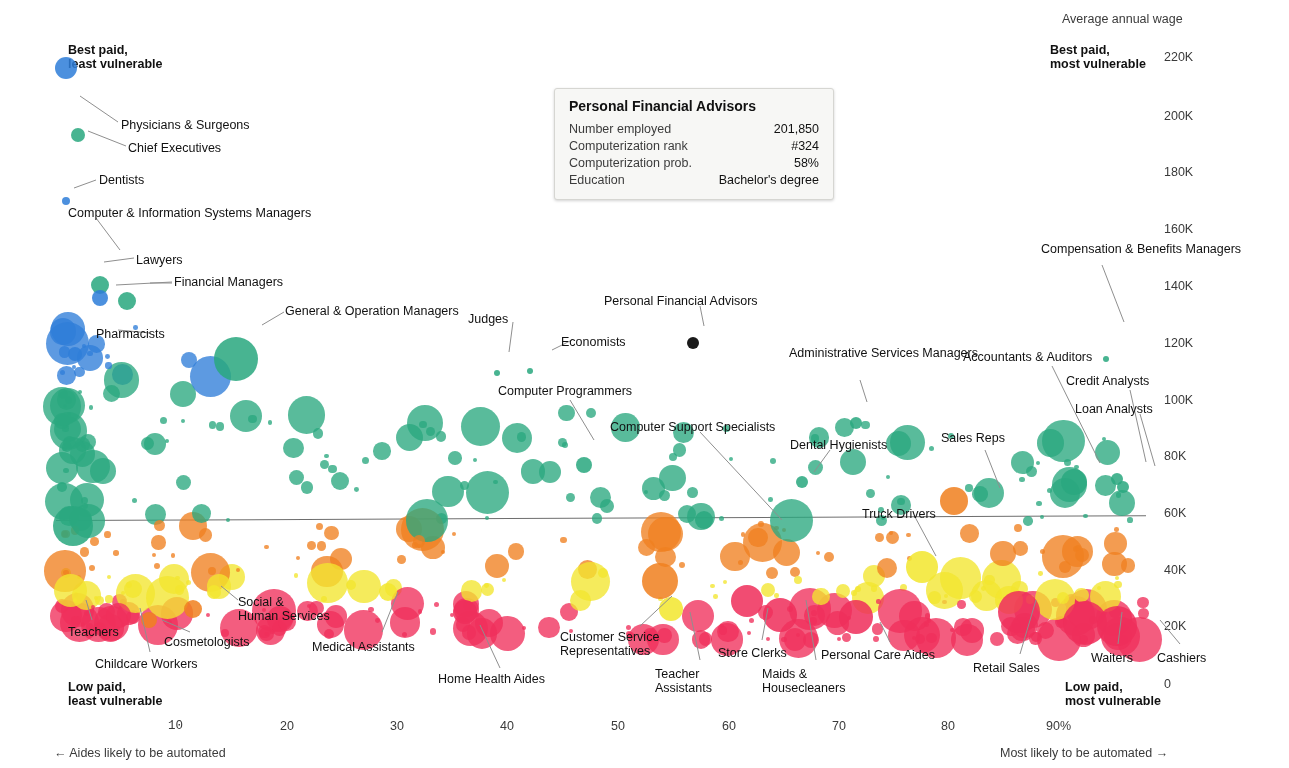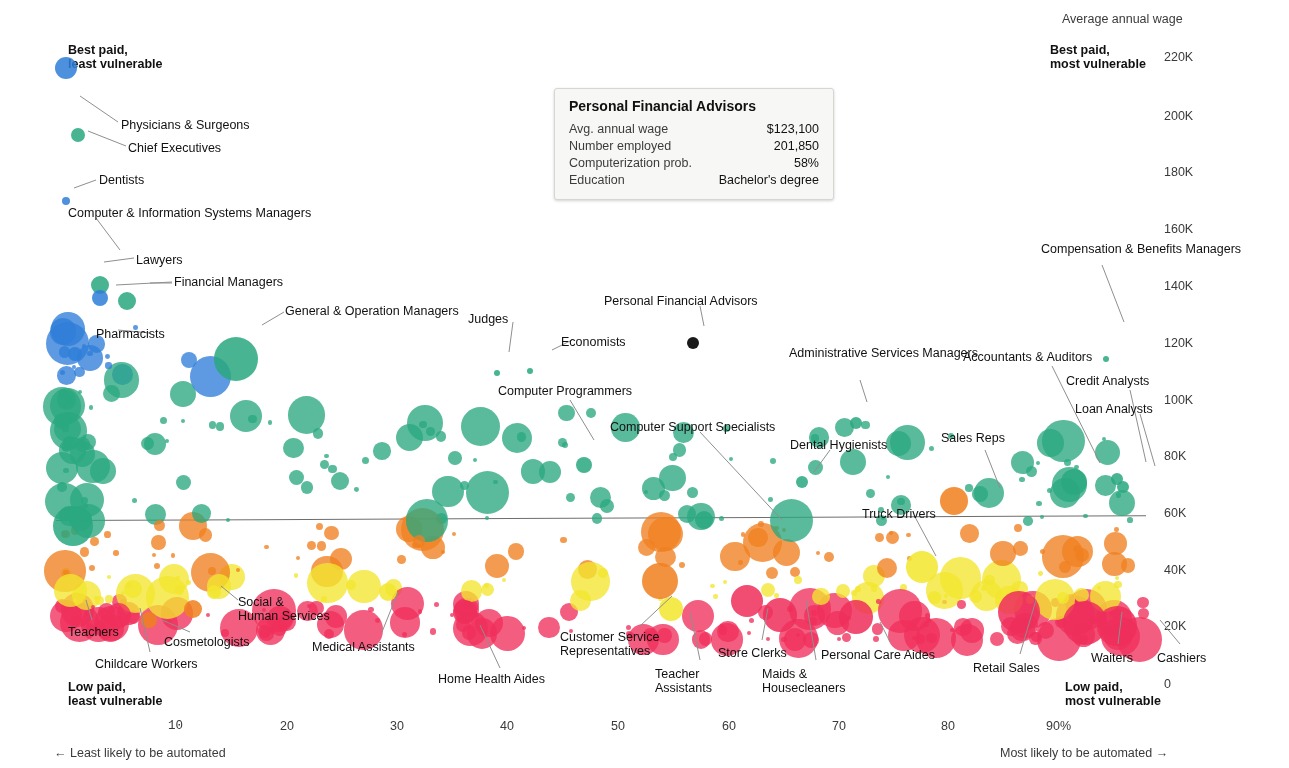--- a/index.html
+++ b/index.html
@@ -57,21 +57,21 @@
   <div class="xtick" style="left:722px;top:719px;">60</div>
   <div class="xtick" style="left:832px;top:719px;">70</div>
   <div class="xtick" style="left:941px;top:719px;">80</div>
   <div class="xtick" style="left:1046px;top:719px;">90%</div>
 
   <div class="corner" style="left:68px;top:43px;">Best paid,<br>least vulnerable</div>
   <div class="corner" style="left:1050px;top:43px;">Best paid,<br>most vulnerable</div>
   <div class="corner" style="left:68px;top:680px;">Low paid,<br>least vulnerable</div>
   <div class="corner" style="left:1065px;top:680px;">Low paid,<br>most vulnerable</div>
 
-  <div class="footnote" style="left:54px;top:746px;">← Least likely to be automated</div>
+  <div class="footnote" style="left:54px;top:746px;">← Aides likely to be automated</div>
   <div class="footnote" style="left:1000px;top:746px;">Most likely to be automated →</div>
 
   <div class="trendline" style="left:56px;top:520px;width:1090px;transform:rotate(-0.25deg);"></div>
 
   <div id="cloud">
       <div class="bubble" style="left: 1051.99px; top: 467.376px; width: 35.0895px; height: 35.0895px; background: rgb(42, 168, 127); opacity: 0.78;"></div>
       <div class="bubble" style="left: 62.3304px; top: 441.912px; width: 9.64572px; height: 9.64572px; background: rgb(42, 168, 127); opacity: 0.78;"></div>
       <div class="bubble" style="left: 421.394px; top: 535.702px; width: 23.2922px; height: 23.2922px; background: rgb(240, 128, 32); opacity: 0.78;"></div>
       <div class="bubble" style="left: 912.051px; top: 635.988px; width: 4.00003px; height: 4.00003px; background: rgb(239, 47, 91); opacity: 0.78;"></div>
       <div class="bubble" style="left: 824.455px; top: 552.497px; width: 9.83049px; height: 9.83049px; background: rgb(240, 128, 32); opacity: 0.78;"></div>
@@ -653,26 +653,26 @@
       <div class="ann" style="left: 821px; top: 648px;">Personal Care Aides</div>
       <div class="ann" style="left: 973px; top: 661px;">Retail Sales</div>
       <div class="ann" style="left: 1091px; top: 651px;">Waiters</div>
       <div class="ann" style="left: 1157px; top: 651px; text-align: right;">Cashiers</div>
     </div>
 
   <div id="tooltip">
     <h3>Personal Financial Advisors</h3>
     <div id="tooltip-rows">
         <div class="trow">
-          <span class="tlab">Avg. annual wage</span>
-          <span class="tval">$123,100</span>
+          <span class="tlab">Number employed</span>
+          <span class="tval">201,850</span>
         </div>
         <div class="trow">
-          <span class="tlab">Number employed</span>
-          <span class="tval">201,850</span>
+          <span class="tlab">Computerization rank</span>
+          <span class="tval">#324</span>
         </div>
         <div class="trow">
           <span class="tlab">Computerization prob.</span>
           <span class="tval">58%</span>
         </div>
         <div class="trow">
           <span class="tlab">Education</span>
           <span class="tval">Bachelor's degree</span>
         </div>
       </div>

